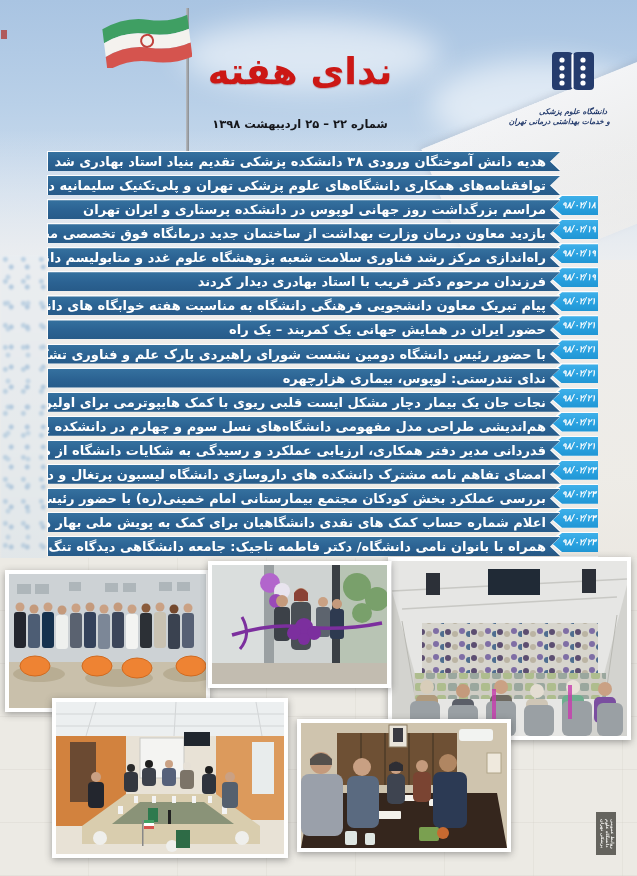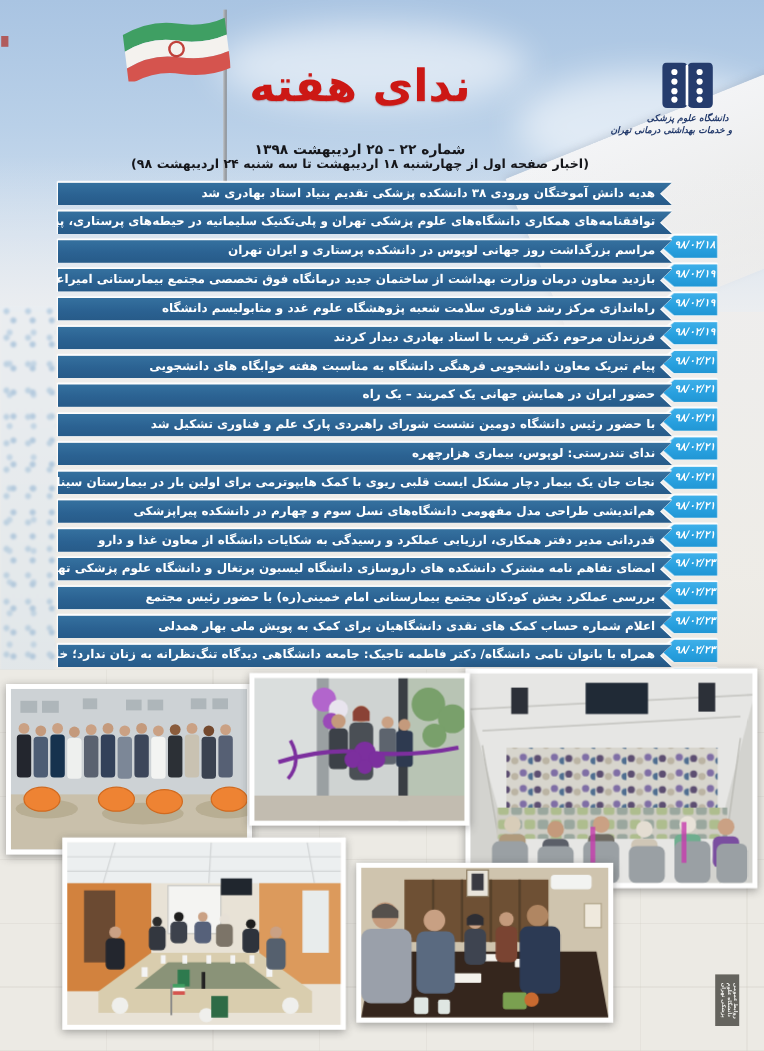--- a/index.html
+++ b/index.html
@@ -23,37 +23,37 @@
   .bg-bottom{position:absolute;left:0;top:558px;width:637px;height:318px;background:#eceae4;}
   .bg-bottom:before{content:"";position:absolute;inset:0;opacity:.5;
     background:repeating-linear-gradient(180deg,transparent 0 52px,rgba(176,170,158,.28) 52px 53px),
                repeating-linear-gradient(90deg,transparent 0 88px,rgba(176,170,158,.22) 88px 89px);}
   .bg-redmark{position:absolute;left:1px;top:30px;width:6px;height:9px;background:#b0403a;opacity:.8;}
 
   
   .flagpole{position:absolute;left:186px;top:8px;width:2.5px;height:146px;background:linear-gradient(90deg,#b9bcc0,#888d93);}
   .flag{position:absolute;left:100px;top:12px;}
   .logo{position:absolute;left:536px;top:52px;width:74px;text-align:center;}
-  .logo-text{direction:rtl;color:#253c6d;font-size:7.5px;font-weight:bold;font-style:italic;line-height:10px;margin-top:0;white-space:nowrap;}
+  .logo-text{direction:rtl;color:#253c6d;font-size:7.5px;font-weight:bold;font-style:italic;line-height:10px;margin-top:13px;white-space:nowrap;}
   .title{position:absolute;left:0;top:50px;width:600px;text-align:center;direction:rtl;
     color:#cc1815;font-size:37px;font-weight:bold;letter-spacing:-1px;text-shadow:0 1px 1px rgba(120,0,0,.25);}
   .sub1{position:absolute;left:0;top:100px;width:600px;text-align:center;direction:rtl;color:#15161a;font-size:12.5px;font-weight:bold;}
   .sub2{position:absolute;left:0;top:117px;width:600px;text-align:center;direction:rtl;color:#15161a;font-size:11.5px;font-weight:bold;}
   .sub3{position:absolute;left:0;top:131px;width:600px;text-align:center;direction:rtl;color:#15161a;font-size:10.5px;font-weight:bold;}
 
   
   .news-list{position:absolute;left:48px;top:152px;width:550px;height:404px;
     display:flex;flex-direction:column;justify-content:space-between;}
   .news-row{position:relative;height:19px;
     filter:drop-shadow(0 .8px 0 #fdfdfd) drop-shadow(0 -.8px 0 #fdfdfd) drop-shadow(.8px 0 0 #fdfdfd) drop-shadow(-.8px 0 0 #fdfdfd);}
   .news-bar{position:absolute;left:0;top:0;width:512px;height:19px;background:linear-gradient(180deg,#35719f,#2b6292 55%,#275b89);
     clip-path:polygon(0 0,100% 0,calc(100% - 10px) 50%,100% 100%,0 100%);
     cursor:pointer;}
   .headline{display:block;direction:rtl;text-align:right;padding:0 14px 4px 6px;line-height:19px;
-    color:#fff;font-size:10px;font-weight:bold;white-space:nowrap;overflow:hidden;}
+    color:#fff;font-size:13px;font-weight:bold;white-space:nowrap;overflow:hidden;}
   .date-tag{position:absolute;right:0;top:0;width:47px;height:19px;background:linear-gradient(180deg,#3fb0e9,#28a0df 60%,#2196d4);
     clip-path:polygon(11px 0,100% 0,100% 100%,11px 100%,0 50%);margin-top:44px;}
   .date-text{display:block;direction:ltr;text-align:center;padding-left:9px;line-height:19px;
     color:#fff;font-size:8.6px;font-weight:bold;font-style:italic;}
 
   
   .photo{position:absolute;background:#fff;border:4px solid #fff;box-sizing:border-box;
     box-shadow:0 2px 7px rgba(60,60,60,.45);}
   .photo svg{display:block;width:100%;height:100%;}
   .ph-a{left:5px;  top:570px;width:205px;height:142px;z-index:1;}
@@ -105,21 +105,20 @@
           <circle cx="33" cy="31" r="2.6"></circle>
         <rect x="21.4" y="2" width="2.2" height="34" rx="1"></rect>
       </g>
     </svg>
     <div class="logo-text">دانشگاه علوم پزشکی</div>
     <div class="logo-text" style="margin-top:0;">و خدمات بهداشتی درمانی تهران</div>
   </div>
 
   <div class="title">ندای هفته</div>
   <div class="sub2">شماره ۲۲ – ۲۵ اردیبهشت ۱۳۹۸</div>
-  <div class="sub3">(اخبار صفحه اول از چهارشنبه ۱۸ اردیبهشت تا سه شنبه ۲۴ اردیبهشت ۹۸)</div>
 
   <div class="news-list" id="news-list">
     <div class="news-row">
       <div class="news-bar">
         <span class="headline">هدیه دانش آموختگان ورودی ۳۸ دانشکده پزشکی تقدیم بنیاد استاد بهادری شد</span>
       </div>
       <div class="date-tag">
         <span class="date-text">۹۸/۰۲/۱۸</span>
       </div>
     </div>

